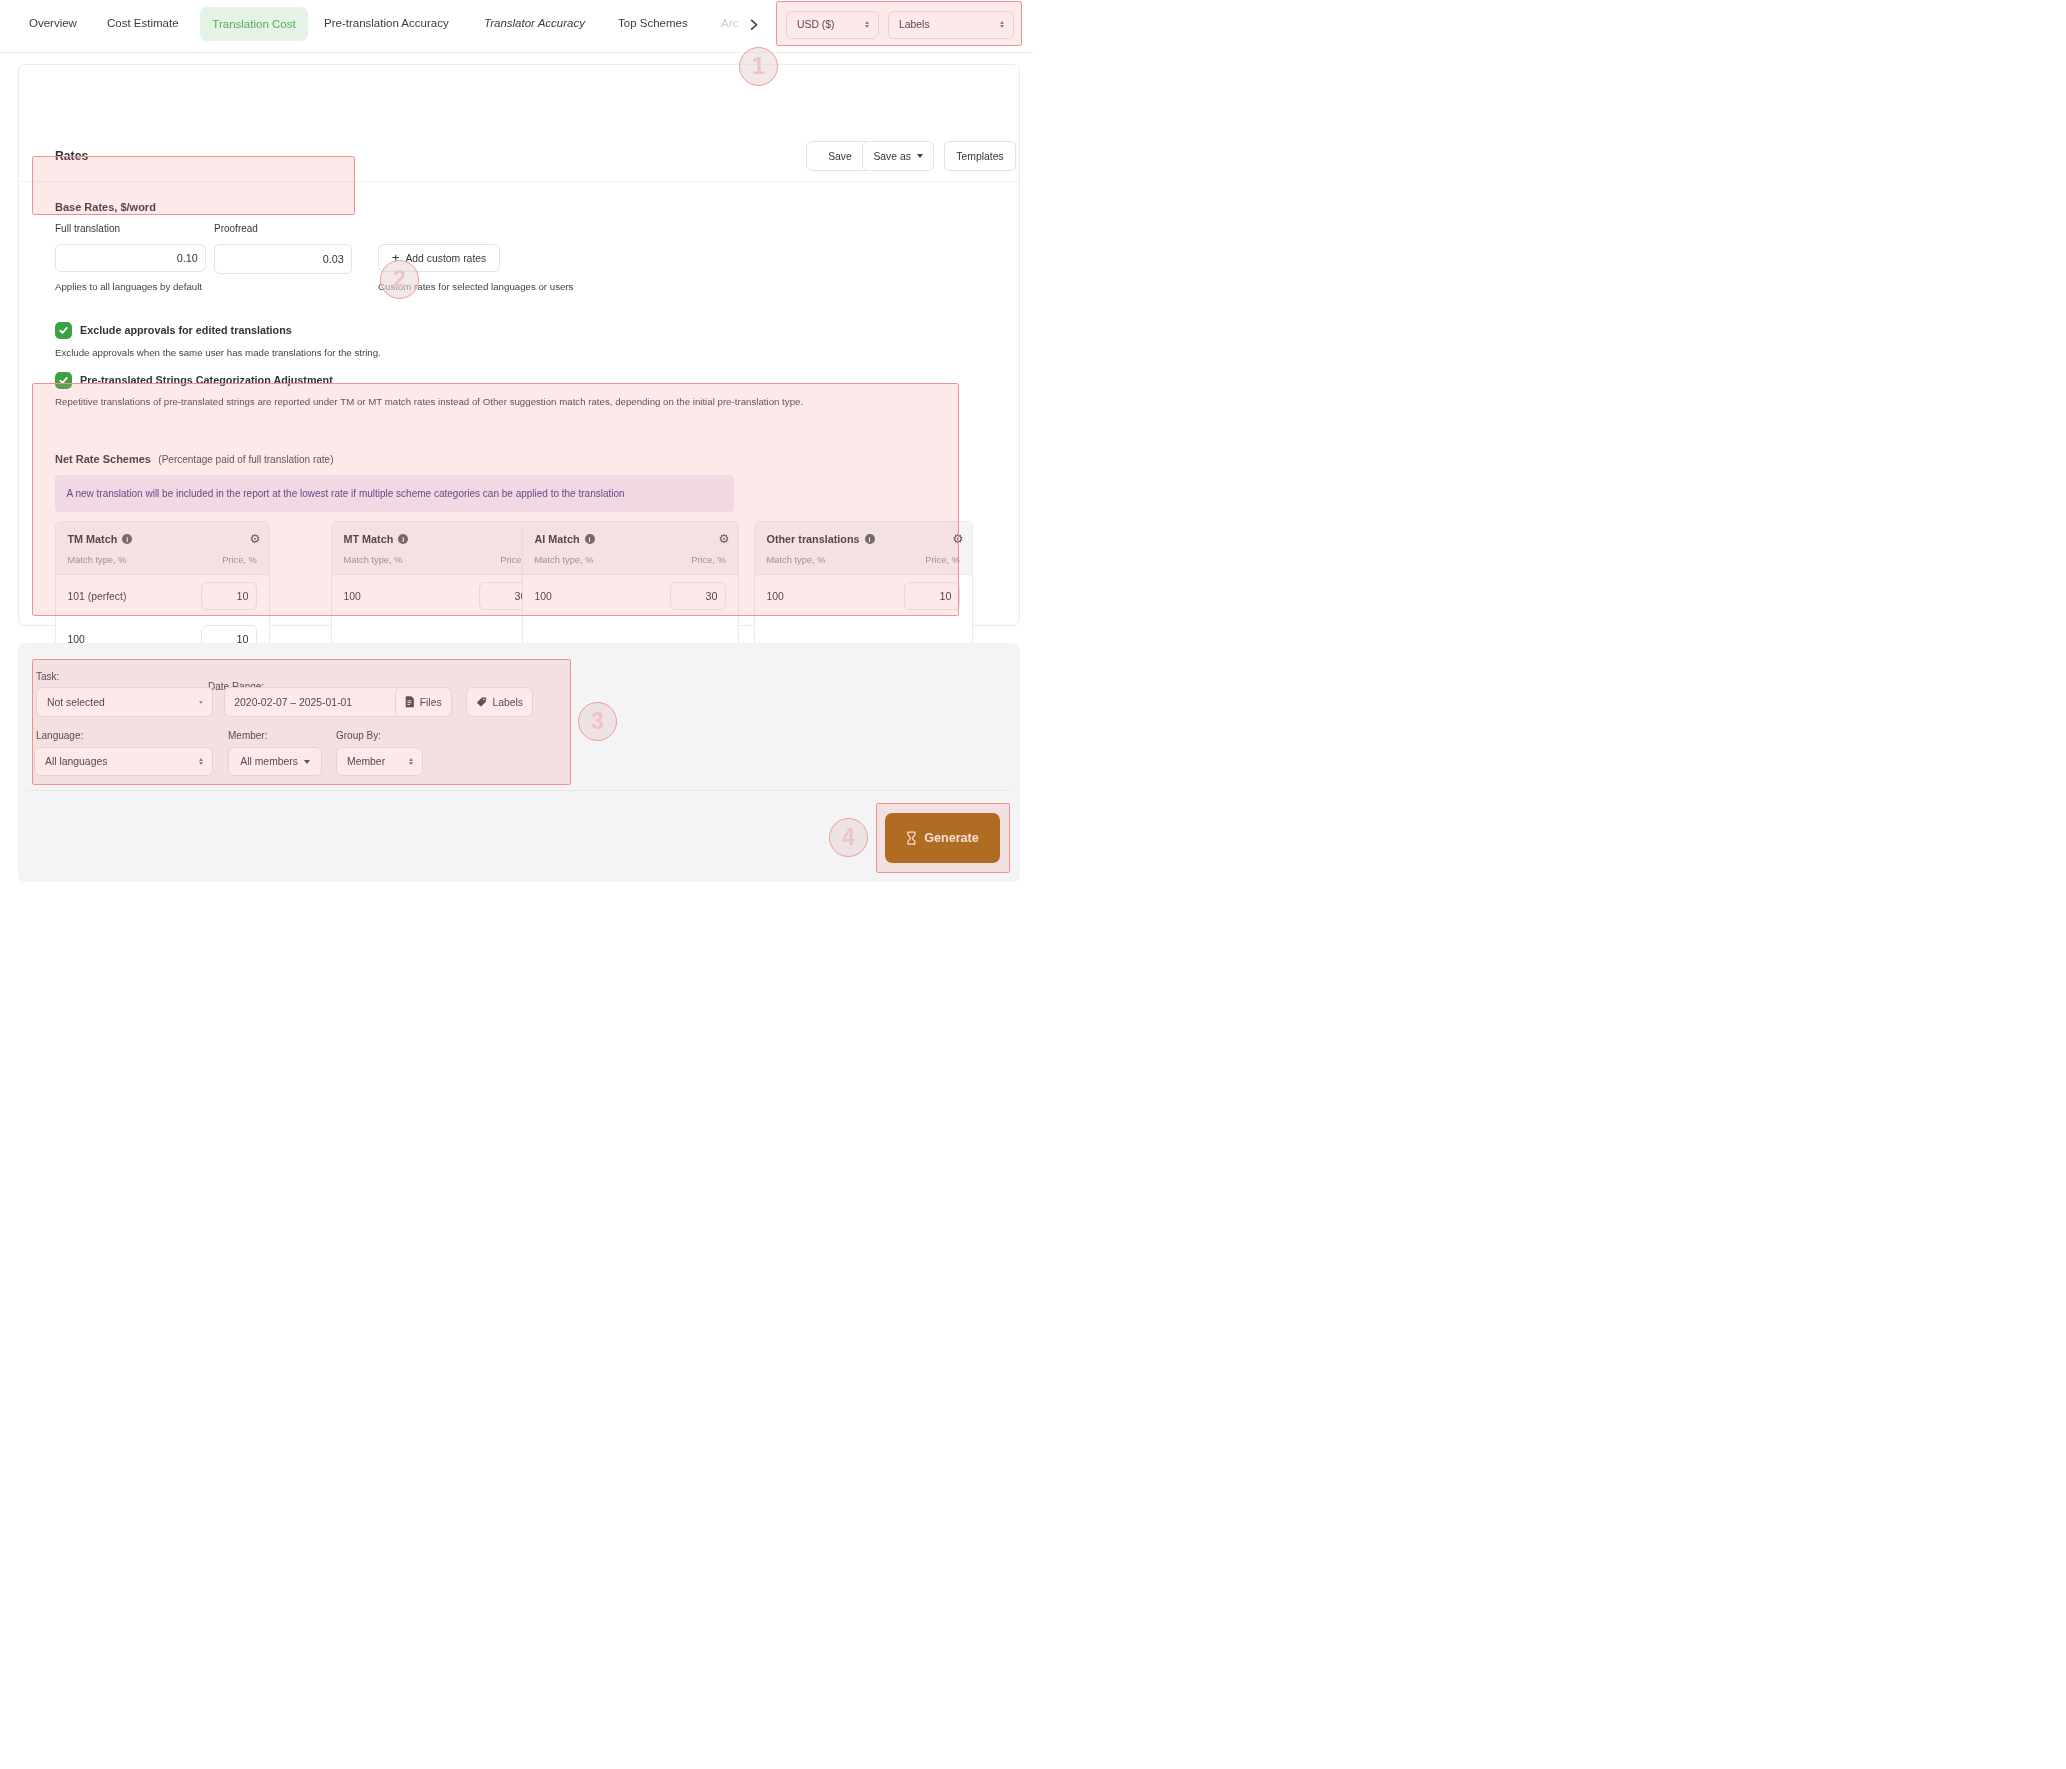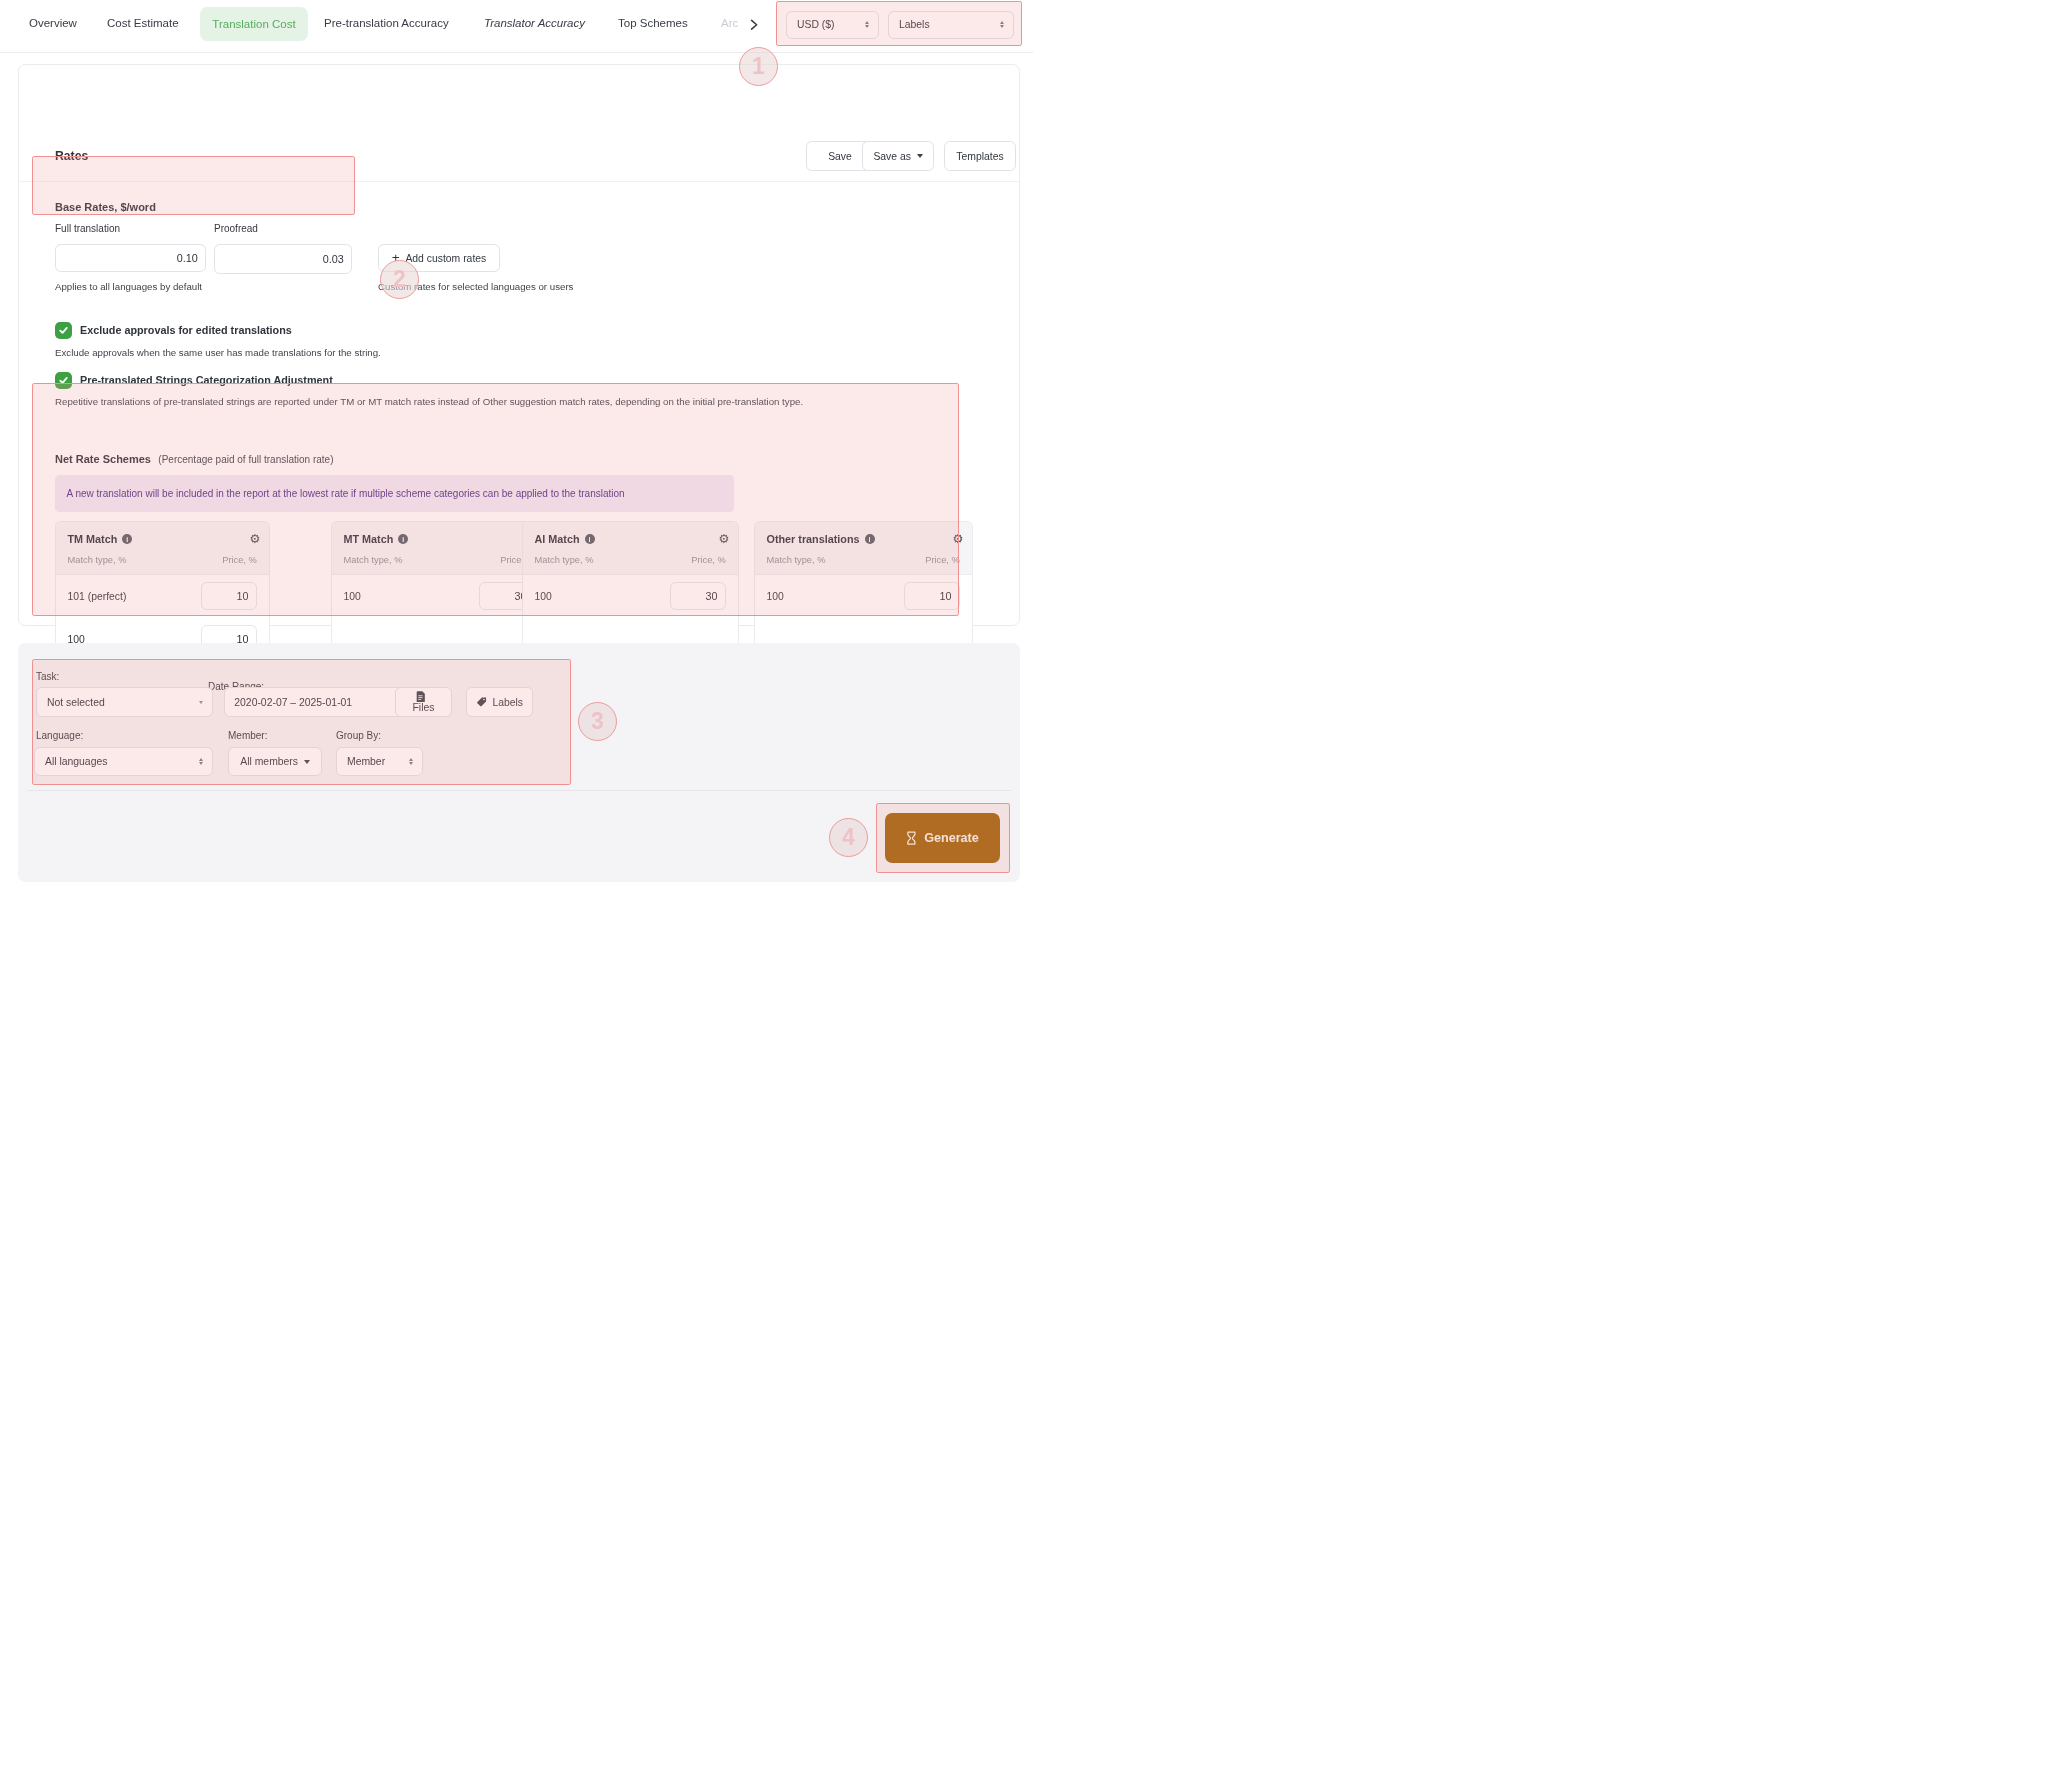--- a/index.html
+++ b/index.html
@@ -226,21 +226,21 @@
 
   <div class="lbl" style="left:36px;top:671px;">Task:</div>
   <div class="lbl" style="left:208px;top:671px;margin-top:10px;">Date Range:</div>
 
   <div class="selectbox" style="left:36px;top:687px;width:177px;height:30px;">
     <span class="grow">Not selected</span>
     <span class="tri-dn" style="border-top-color:#8a8f96;"></span>
   </div>
   <input class="inputbox" style="left: 224px; top: 687px; width: 182px; height: 30px; padding-left: 9.3px; font-size: 10.4px;" value="2020-02-07 – 2025-01-01">
 
-  <div class="btn" style="left:395px;top:687px;width:57px;height:30px;flex-direction:column;">
+  <div class="btn" style="left:395px;top:687px;width:57px;height:30px;">
     <svg width="9.3" height="11.5" viewBox="0 0 20 24" style="margin-right:5px;">
       <path d="M3.5 0h10L19 5.5V22a2 2 0 0 1-2 2H3.5a2 2 0 0 1-2-2V2a2 2 0 0 1 2-2z" fill="#3d424a"></path>
       <rect x="5" y="9" width="9" height="1.8" fill="#fff"></rect>
       <rect x="5" y="13" width="9" height="1.8" fill="#fff"></rect>
       <rect x="5" y="17" width="6" height="1.8" fill="#fff"></rect>
     </svg>
     <span>Files</span>
   </div>
   <div class="btn" style="left:466px;top:687px;width:67px;height:30px;">
     <svg width="11.5" height="11.5" viewBox="0 0 24 24" style="margin-right:5px;">

